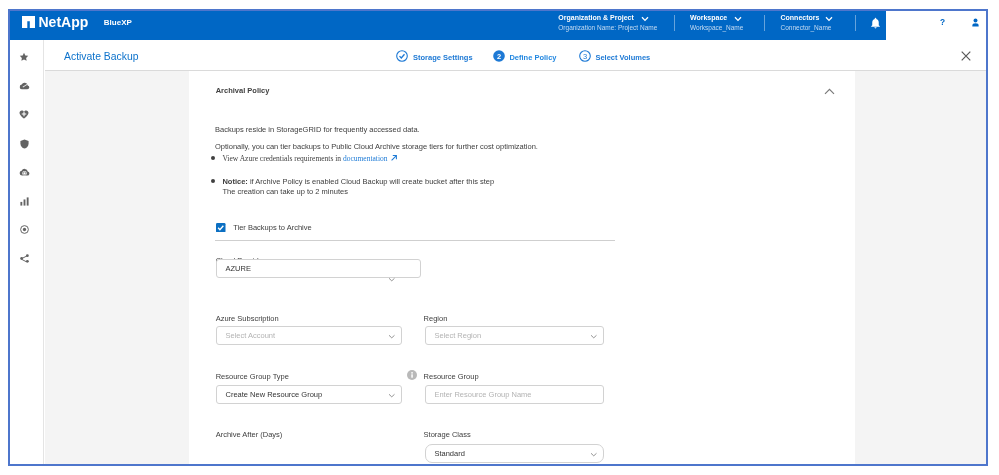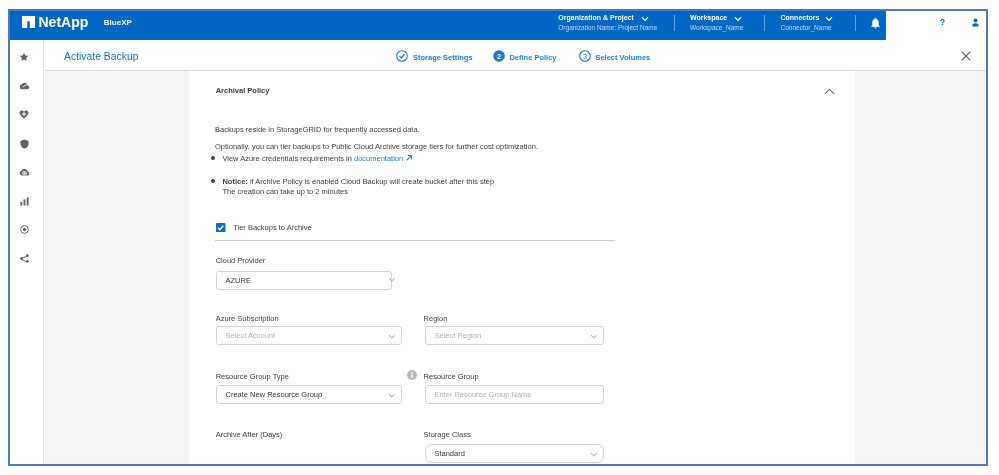--- a/index.html
+++ b/index.html
@@ -156,38 +156,38 @@
   <svg class="abs" style="left:813.5px;top:77px" width="11" height="7" viewBox="0 0 11 7">
       <path d="M1 5.8 L5.5 1.3 L10 5.8" stroke="#7a7a7a" stroke-width="1.2" fill="none"></path>
     </svg>
 
   <div class="txt" style="left:205px;top:110px;line-height:17px;">
     Backups reside in StorageGRID for frequently accessed data.<br>
     Optionally, you can tier backups to Public Cloud Archive storage tiers for further cost optimization.
   </div>
 
   <div class="abs" style="left:200.8px;top:145.4px;width:4px;height:4px;border-radius:50%;background:#404040;"></div>
-  <div class="txt" style="left:212.4px;top:143.4px;">View Azure credentials requirements in <span style="color:#1e7bd6;">documentation</span><span style="display:inline-block;width:2px;"></span><svg width="8" height="8" viewBox="0 0 10 10" style="vertical-align:-1px">
+  <div class="txt" style="left:212.4px;top:143.4px;font-family:Liberation Serif, serif;">View Azure credentials requirements in <span style="color:#1e7bd6;">documentation</span><span style="display:inline-block;width:2px;"></span><svg width="8" height="8" viewBox="0 0 10 10" style="vertical-align:-1px">
         <path d="M2 8 L8 2 M3.5 2 H8 V6.5" stroke="#1e7bd6" stroke-width="1.3" fill="none"></path>
       </svg>
   </div>
 
   <div class="abs" style="left:200.8px;top:167.7px;width:4px;height:4px;border-radius:50%;background:#404040;"></div>
   <div class="txt" style="left:212.4px;top:165.7px;"><b>Notice:</b> if Archive Policy is enabled Cloud Backup will create bucket after this step</div>
   <div class="txt" style="left:212.4px;top:176.4px;">The creation can take up to 2 minutes</div>
 
   <svg class="abs" style="left:206px;top:211.5px" width="9.5" height="9.5" viewBox="0 0 11 11">
     <rect x="0" y="0" width="11" height="11" rx="1.5" fill="#0b6fc2"></rect>
     <path d="M2.5 5.6l2 2.1 4-4.5" stroke="#fff" stroke-width="1.6" fill="none"></path>
   </svg>
   <div class="txt" style="left:223.2px;top:212.4px;">Tier Backups to Archive</div>
   <div class="abs" style="left:205px;top:228.5px;width:400px;height:1px;background:#cfcfcf;"></div>
 
   <div class="lbl" style="left:205.7px;top:244.7px;">Cloud Provider</div>
-  <div class="box" style="left:206px;top:260px;width:176px;">AZURE</div>
+  <div class="box" style="left:206px;top:248px;width:205px;">AZURE</div>
   <svg class="chev" style="left:378px;top:266px" viewBox="0 0 8 6">
       <path d="M1 1.4 L4 4.2 L7 1.4" stroke="#8a8a8a" stroke-width="1.0" fill="none"></path>
     </svg>
 
   <div class="lbl" style="left:205.7px;top:302.5px;">Azure Subscription</div>
   <div class="box" style="left:206px;top:315px;width:185.5px;"><span class="ph">Select Account</span></div>
   <svg class="chev" style="left:378px;top:323px" viewBox="0 0 8 6">
       <path d="M1 1.4 L4 4.2 L7 1.4" stroke="#8a8a8a" stroke-width="1.0" fill="none"></path>
     </svg>
 

